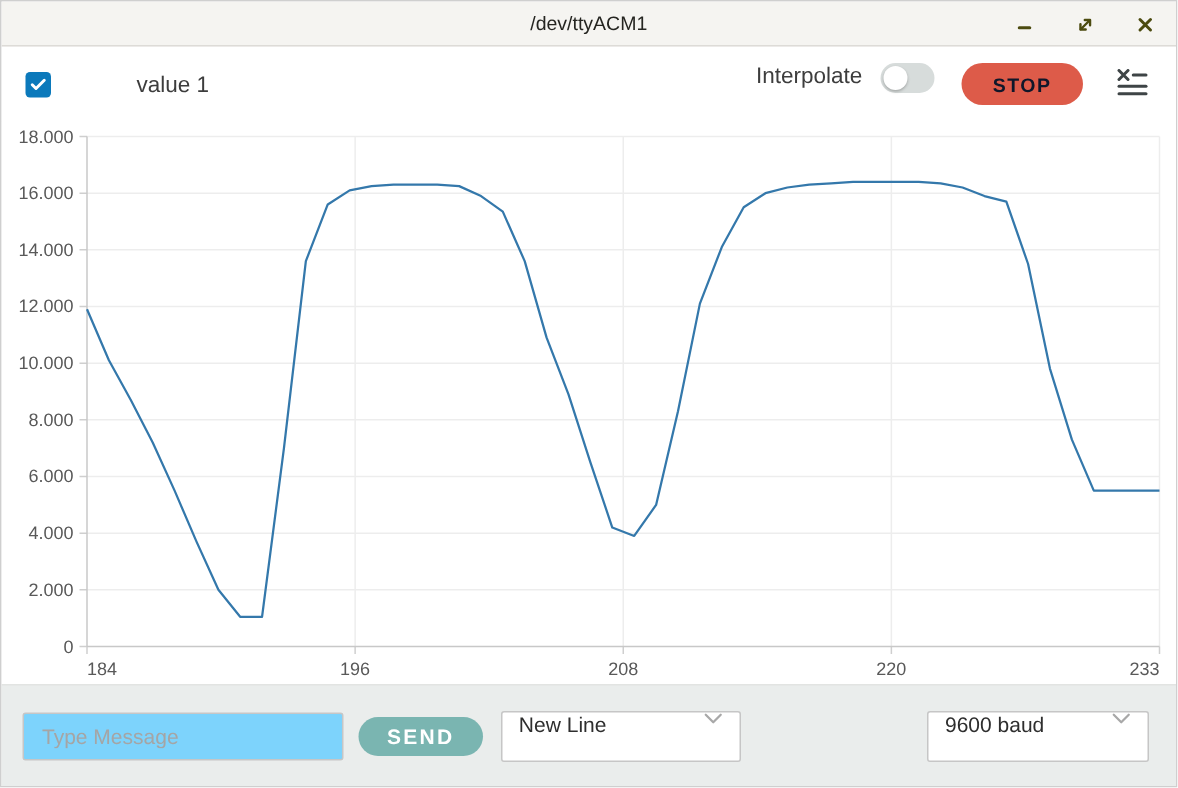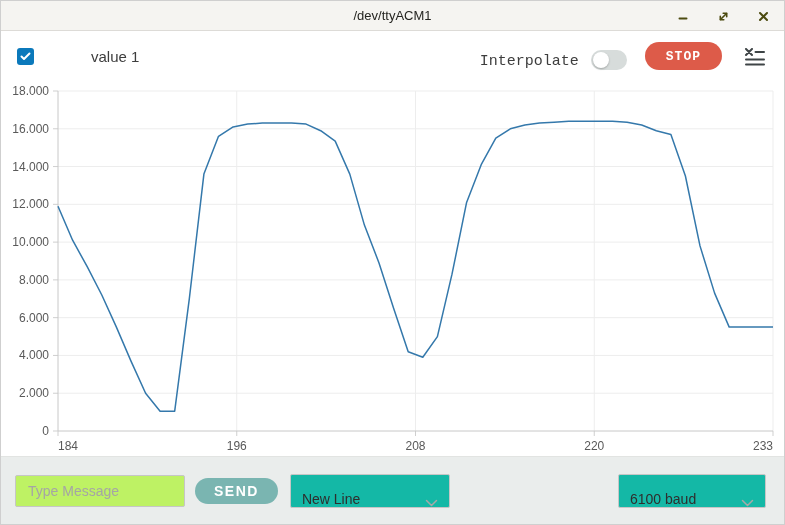--- a/index.html
+++ b/index.html
@@ -13,37 +13,37 @@
   .winbtns { position:absolute; right:14px; top:0; height:30px; display:flex; align-items:center; gap:26px; }
   .winbtn { width:14px; height:14px; display:flex; align-items:center; justify-content:center; color:#4c4b10; cursor:default; }
   .winbtn svg { display:block; }
 
   
   .controls { height:50px; flex:0 0 50px; background:#ffffff; display:flex; align-items:center; padding:0 16px; }
   .series-toggle { display:flex; align-items:center;gap:48px; }
   .checkbox { width:17px; height:17px; border-radius:3px; background:#0b79bb; display:flex; align-items:center; justify-content:center; }
   .checkbox svg { display:block; }
   .series-label { margin-left:9px; font-size:15px; color:#3d3d3d; }
-  .right-controls { margin-left:auto; display:flex; align-items:flex-end;font-family:Liberation Mono, monospace; }
+  .right-controls { margin-left:auto; display:flex; align-items:flex-start; }
   .interp-label { font-size:15px; color:#3d3d3d; }
   .switch { margin-left:12px; width:36px; height:20px; border-radius:10px; background:#d7dcdb; position:relative; }
   .switch .knob { position:absolute; left:2px; top:2px; width:16px; height:16px; border-radius:50%; background:#ffffff; box-shadow:0 1px 2px rgba(0,0,0,.25); }
-  .stop-btn { margin-left:18px; height:28px; padding:0 21px; border:none; border-radius:14px; background:#dd5b49; color:#ffffff; font-family:inherit; font-size:13px; font-weight:bold; letter-spacing:1px; display:flex; align-items:center; }
+  .stop-btn { margin-left:18px; height:28px; padding:0 21px; border:none; border-radius:14px; background:#dd5b49; color:#0f172a; font-family:inherit; font-size:13px; font-weight:bold; letter-spacing:1px; display:flex; align-items:center; }
   .menu-btn { margin-left:20px; width:26px; height:26px; display:flex; align-items:center; justify-content:center; background:none; border:none; color:#3e4446; }
 
   
   .chart-area { flex:0 0 375px; height:375px; background:#fff; position:relative; }
   .chart-area svg { display:block; }
 
   
   .bottombar { flex:1 1 auto; background:#eaedec; border-top:1px solid #e2e4e2; display:flex; align-items:center; padding:0 14px; }
-  .msg-input { width:170px; height:32px; border:1px solid #c6c6c6; border-radius:2px; background:#bef264; padding:0 12px; font-family:inherit; font-size:14px; color:#333; }
+  .msg-input { width:214px; height:32px; border:1px solid #c6c6c6; border-radius:2px; background:#7dd3fc; padding:0 12px; font-family:inherit; font-size:14px; color:#333; }
   .msg-input::placeholder { color:#a5a5a5; }
   .send-btn { margin-left:10px; height:26px; padding:0 19px; border:none; border-radius:17px; background:#7ab5b1; color:#fff; font-family:inherit; font-size:14px; font-weight:bold; letter-spacing:1.5px; }
-  .dropdown { height:34px; background:#14b8a6; border:1px solid #c6c6c6; border-radius:2px; display:flex; align-items:flex-end; justify-content:space-between; padding:0 11px; font-size:14px; color:#2e2e2e; }
+  .dropdown { height:34px; background:#ffffff; border:1px solid #c6c6c6; border-radius:2px; display:flex; align-items:flex-start; justify-content:space-between; padding:0 11px; font-size:14px; color:#2e2e2e; }
   .dropdown .chev { color:#a8a8a8; display:flex; }
   .dd-lineending { width:160px; margin-left:12px; }
   .dd-baud { width:148px; margin-left:auto; margin-right:4px; }
 </style>
 </head>
 <body>
 
 <div class="window">
 
   <div class="titlebar">
@@ -151,21 +151,21 @@
     <button class="send-btn">SEND</button>
     <div class="dropdown dd-lineending">
       <span>New Line</span>
       <span class="chev">
         <svg width="13" height="8" viewBox="0 0 13 8">
             <path d="M1.5 1.5 L6.5 6.5 L11.5 1.5" fill="none" stroke="currentColor" stroke-width="1.5" stroke-linecap="round" stroke-linejoin="round"></path>
           </svg>
       </span>
     </div>
     <div class="dropdown dd-baud">
-      <span>6100 baud</span>
+      <span>9600 baud</span>
       <span class="chev">
         <svg width="13" height="8" viewBox="0 0 13 8">
             <path d="M1.5 1.5 L6.5 6.5 L11.5 1.5" fill="none" stroke="currentColor" stroke-width="1.5" stroke-linecap="round" stroke-linejoin="round"></path>
           </svg>
       </span>
     </div>
   </div>
 
 </div>
 

